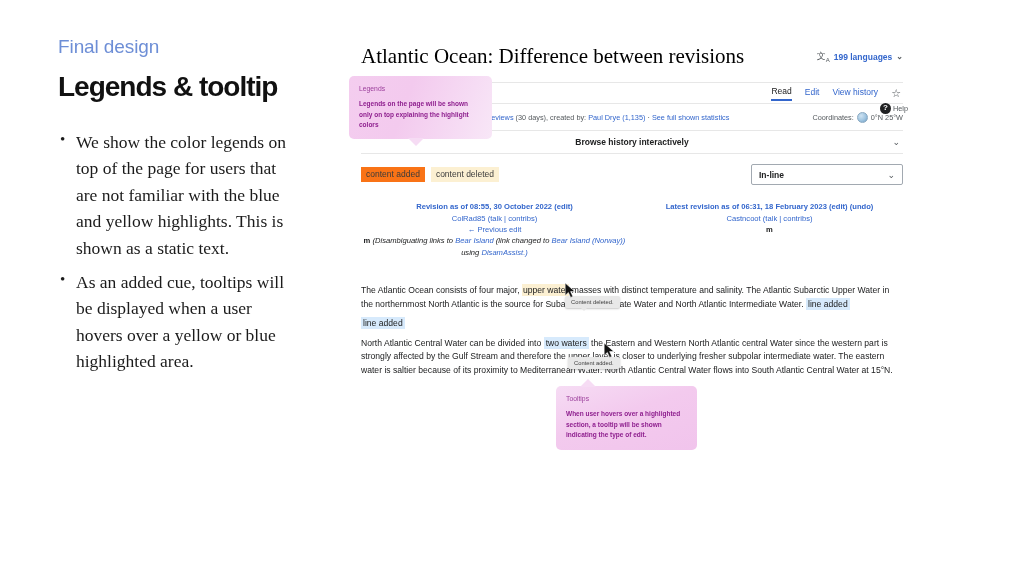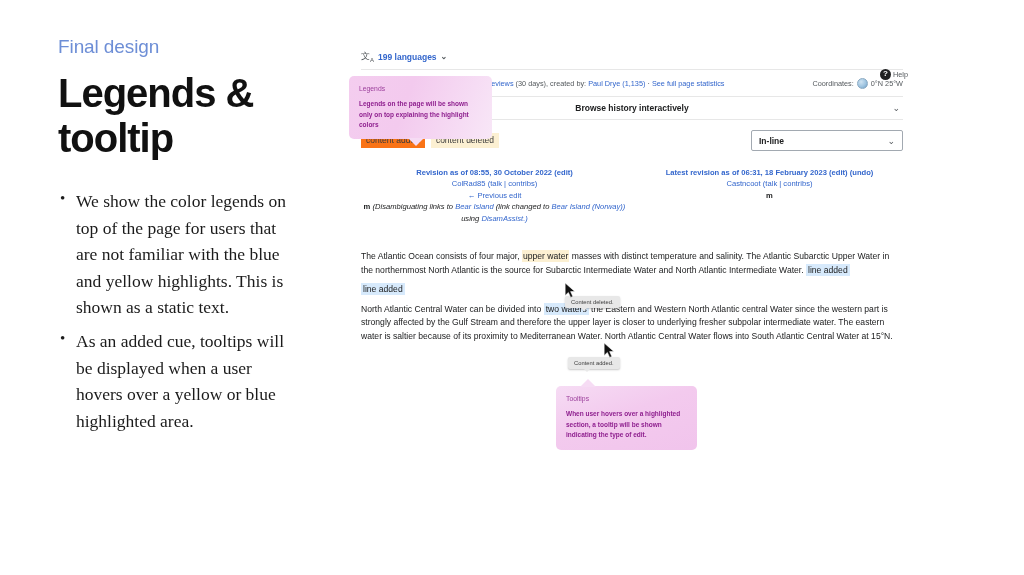--- a/index.html
+++ b/index.html
@@ -15,21 +15,21 @@
 
   
   .left-panel{position:absolute;left:58px;top:36px;width:240px;}
   .eyebrow{
     font-family:"Liberation Sans", sans-serif;
     font-size:19px;color:#6d8ed6;font-weight:400;letter-spacing:-0.1px;
     margin:0 0 12px 0;line-height:1.2;
   }
   .headline{
     font-family:"Liberation Sans", sans-serif;
-    font-size:40px;font-weight:700;color:#111111;
+    font-size:28px;font-weight:700;color:#111111;
     line-height:1.14;letter-spacing:-1px;margin:0 0 26px 0;
   }
   .bullets{list-style:none;margin:0;padding:0;}
   .bullets li{
     font-family:"Liberation Serif", serif;
     font-size:17.5px;color:#1b1b1b;line-height:1.52;
     position:relative;padding-left:18px;margin-bottom:7px;
   }
   .bullets li::before{
     content:"\2022";position:absolute;left:2px;top:-1px;font-size:15px;color:#1b1b1b;
@@ -181,37 +181,44 @@
     <h1 class="headline">Legends &amp; tooltip</h1>
     <ul class="bullets">
       <li>We show the color legends on top of the page for users that are not familiar with the blue and yellow highlights. This is shown as a static text.</li>
       <li>As an added cue, tooltips will be displayed when a user hovers over a yellow or blue highlighted area.</li>
     </ul>
   </div>
 
   <div class="wiki">
 
     <div class="title-row">
+      <h2 class="wiki-title">Atlantic Ocean: Difference between revisions</h2>
       <div class="lang-btn">
         <span class="lang-glyph">文<sub style="font-size:6px">A</sub></span>
         <span>199 languages</span>
         <span class="chev">⌄</span>
       </div>
     </div>
 
+    <div class="tabs-row">
+      <span class="tab active">Read</span>
+      <span class="tab">Edit</span>
+      <span class="tab">View history</span>
+      <span class="star-ico">☆</span>
+    </div>
 
     <div class="stats-row">
       <div>
         <span>2,945 editors,</span>
         <span>627 watchers,</span>
         <a href="#">77,031 pageviews</a>
         <span>(30 days), created by:</span>
         <a href="#">Paul Drye (1,135)</a>
         <span>·</span>
-        <a href="#">See full page statistics</a>
+        <a href="#">See full shown statistics</a>
       </div>
       <div class="coord-wrap">
         <span>Coordinates:</span>
         <span class="globe"></span>
         <span>0°N 25°W</span>
         <span class="help-badge">
           <span class="help-dot">?</span>
           <span class="help-label">Help</span>
         </span>
       </div>

